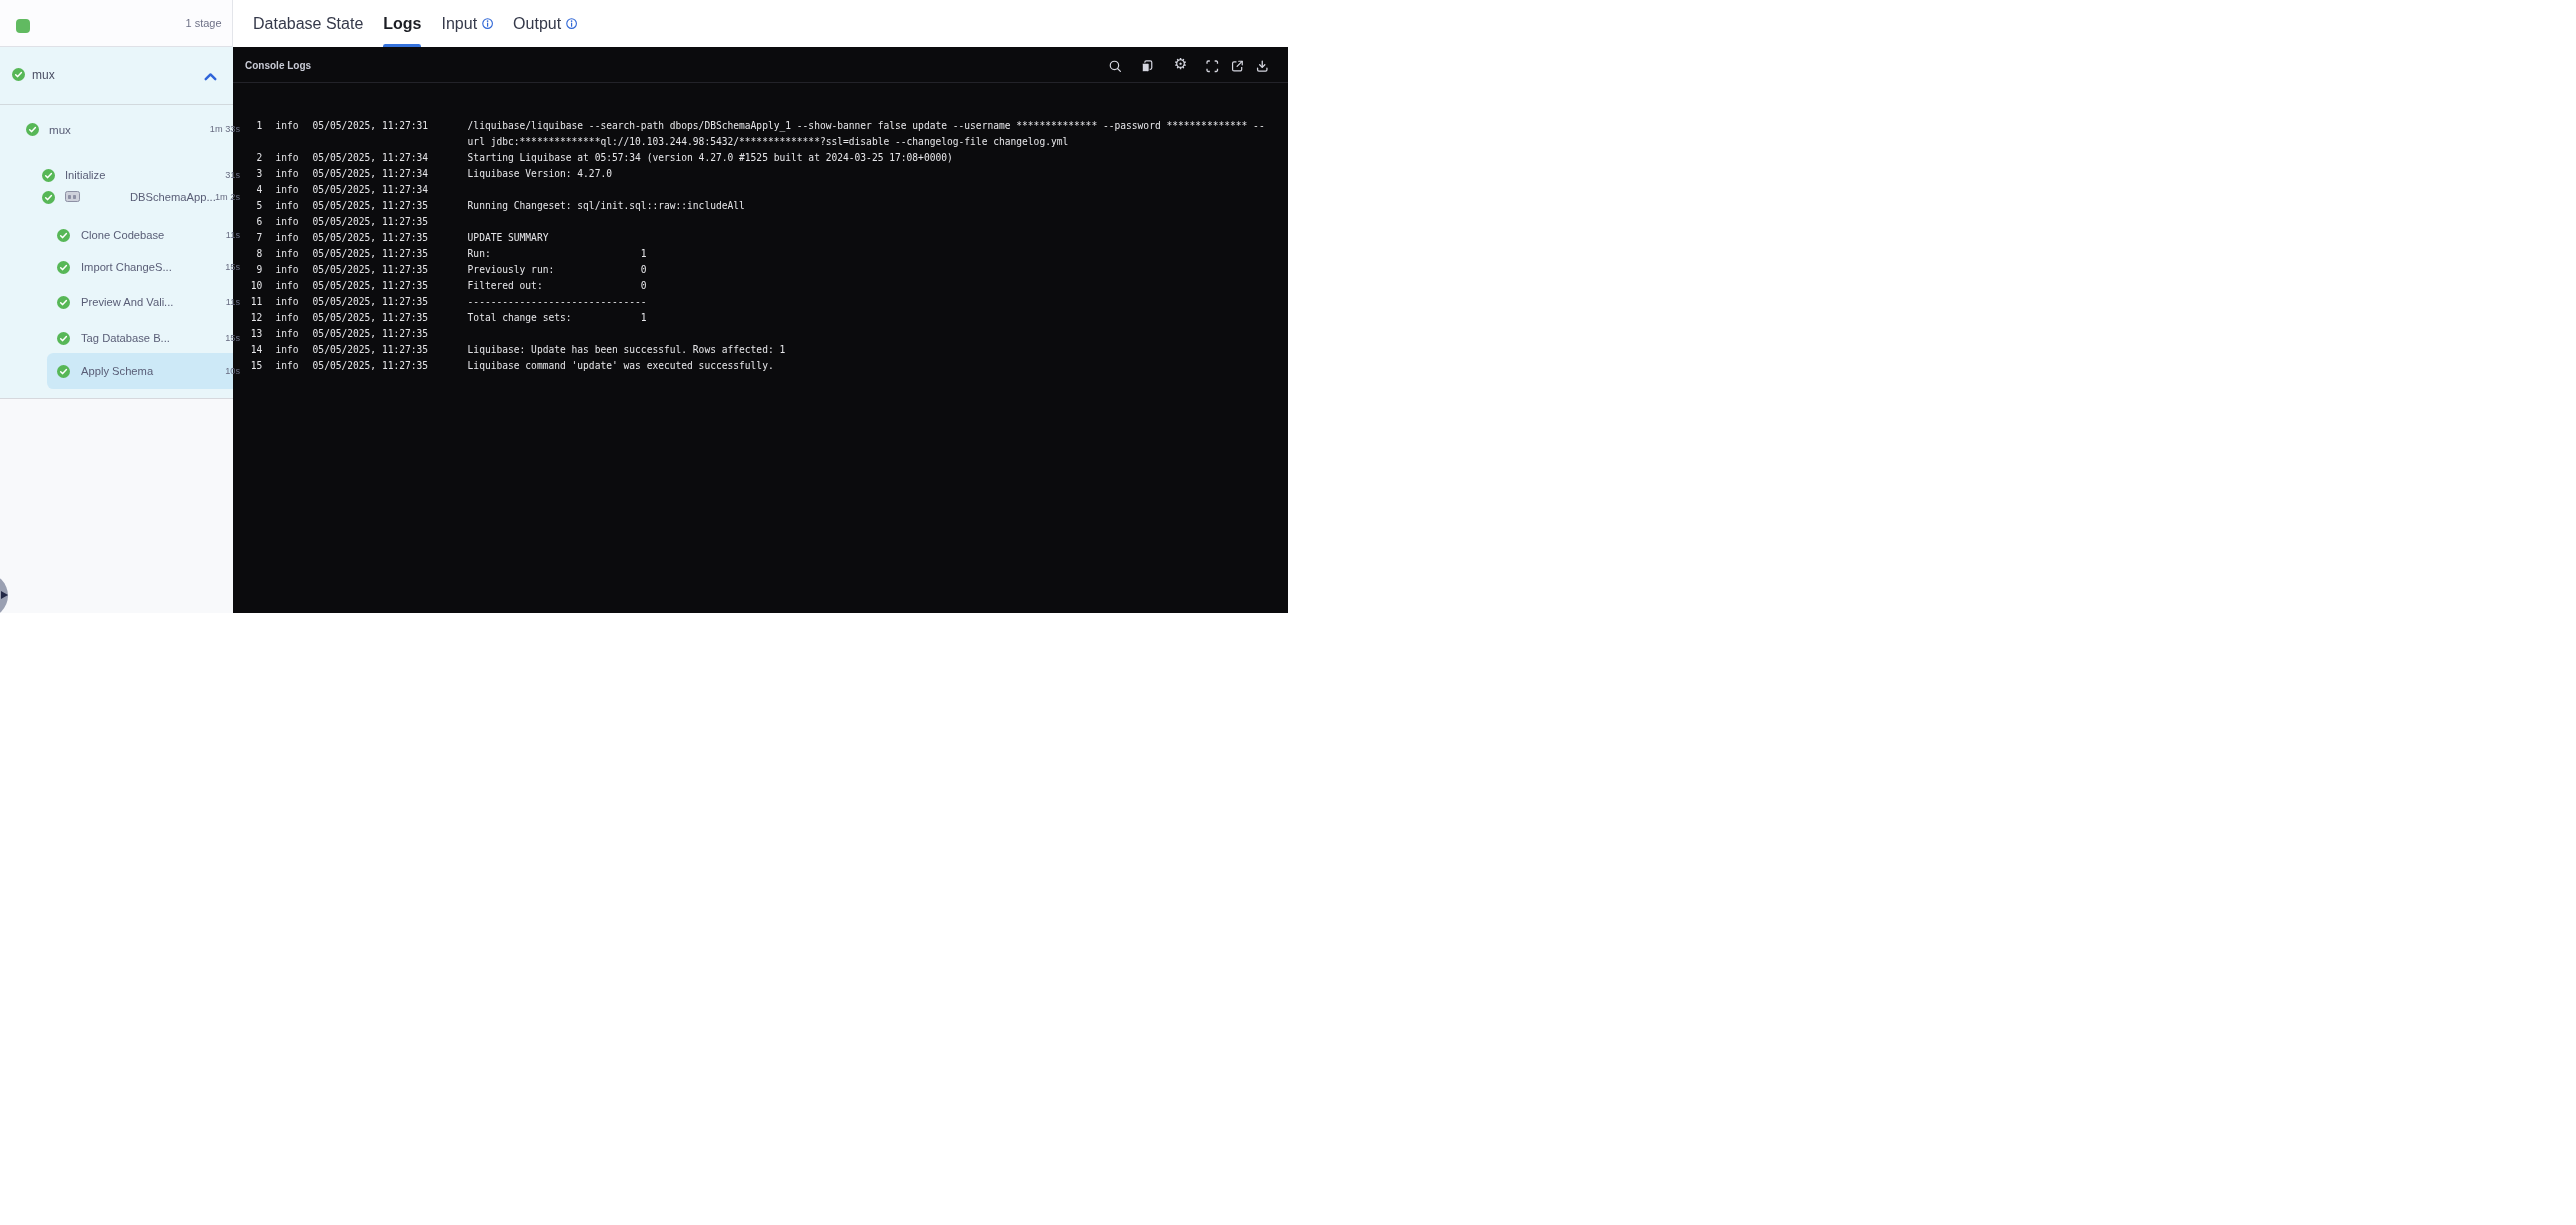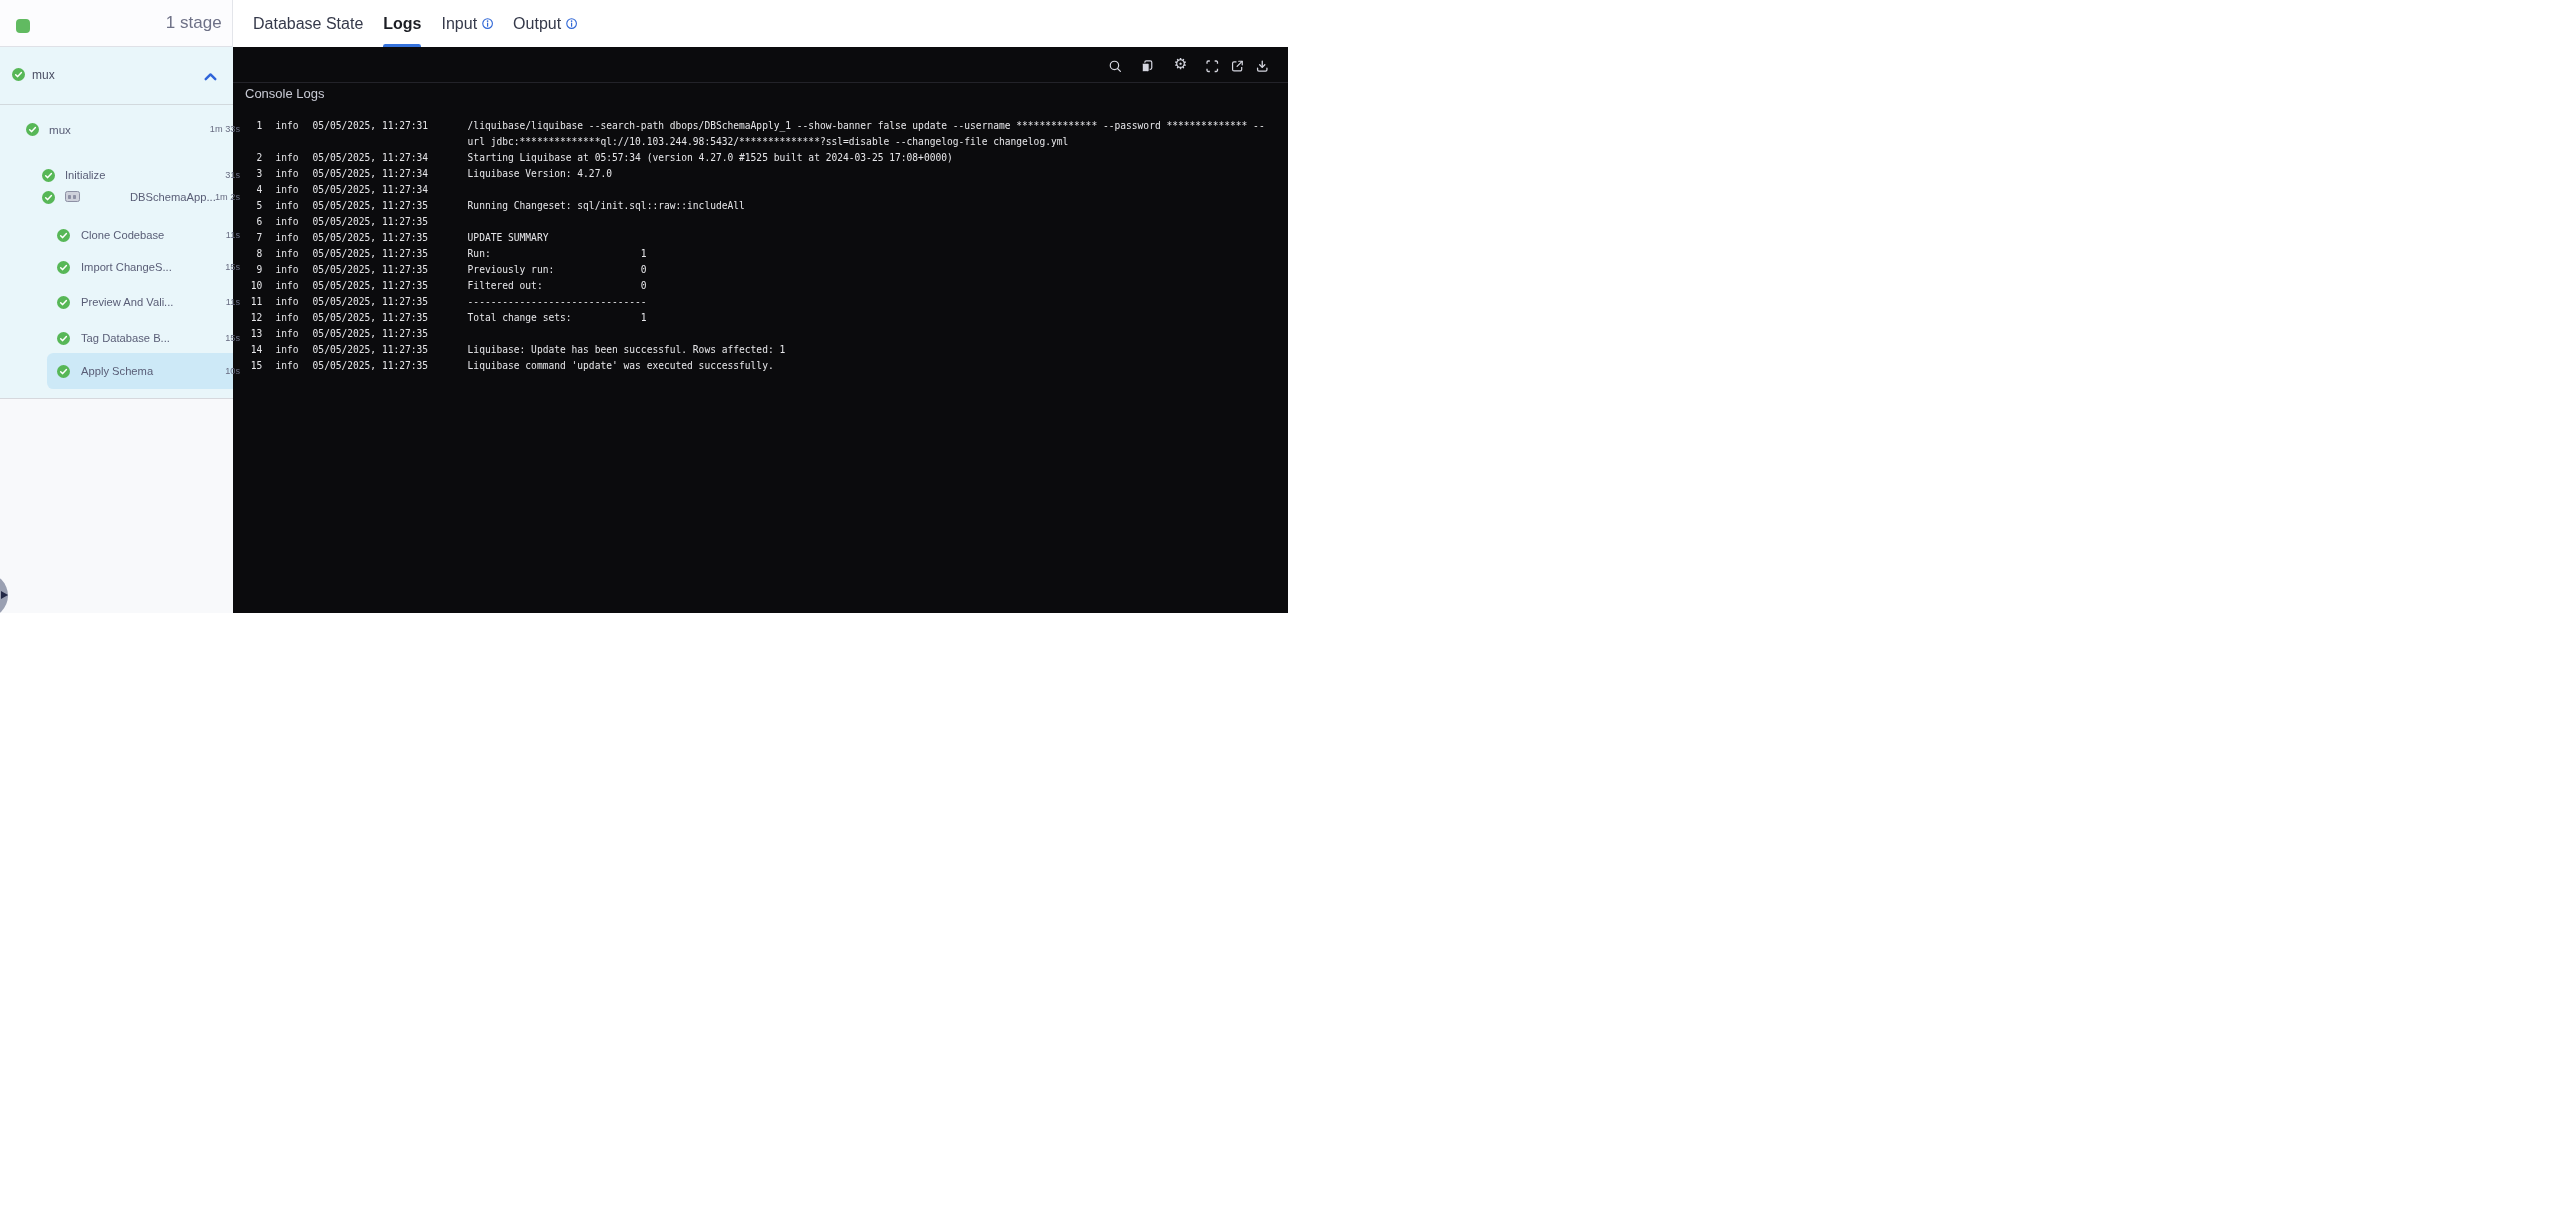--- a/index.html
+++ b/index.html
@@ -4,21 +4,21 @@
 <style>
   html,body{margin:0;padding:0;background:#fff;}
   .app{position:relative;width:1288px;height:613px;overflow:hidden;
        font-family:"Liberation Sans",sans-serif;-webkit-font-smoothing:antialiased;}
 
   
   .sidebar{position:absolute;left:0;top:0;width:233px;height:613px;}
   .topbar{position:absolute;left:0;top:0;width:233px;height:47px;background:#fcfcfe;
           border-bottom:0.8px solid #dfe1e7;border-right:0.8px solid #e3e5ea;box-sizing:border-box;}
   .stage-square{position:absolute;left:16px;top:19px;width:13.7px;height:13.7px;border-radius:4px;background:#61ba61;}
-  .stage-count{position:absolute;right:10.4px;top:50%;transform:translateY(-50%);font-size:17px;color:#6e7187;}
+  .stage-count{position:absolute;right:10.4px;top:50%;transform:translateY(-50%);font-size:11px;color:#6e7187;}
 
   .stage-panel{position:absolute;left:0;top:47px;width:267px;height:352px;background:#e9f6fa;
                border-bottom:0.8px solid #d6d8dd;box-sizing:border-box;}
   .stage-header{position:absolute;left:0;top:0;right:0;height:57px;border-bottom:0.8px solid #d2d9dd;cursor:pointer;}
   .stage-header .check{left:12px;top:21px;}
   .stage-name{position:absolute;left:32px;top:21px;font-size:12px;font-weight:500;color:#4a4e63;}
   .chevron{position:absolute;left:204px;top:23px;width:13px;height:9.6px;}
 
   .check{position:absolute;width:13px;height:13px;display:inline-block;}
 
@@ -52,21 +52,21 @@
   .tab{display:flex;align-items:center;gap:4.8px;font-size:16px;font-weight:500;color:#35394a;position:relative;cursor:pointer;}
   .tab.active{font-weight:700;color:#1c1e24;}
   .tab.active::after{content:'';position:absolute;left:50%;transform:translateX(-50%);bottom:0;
                      width:38px;height:3.2px;background:#3673dc;border-radius:2.4px 2.4px 0 0;}
   .info-ic{display:inline-flex;width:11.2px;height:11.2px;}
 
   
   .console{position:absolute;left:233px;top:47px;right:0;bottom:0;background:#0b0b0d;}
   .console-header{position:absolute;left:0;top:0;right:0;height:35px;border-bottom:0.8px solid #232329;}
   .console-title{position:absolute;left:12px;top:50%;transform:translateY(-50%);
-                 font-size:13px;font-weight:400;color:#c9cbd5;margin-top:28px;}
+                 font-size:10px;font-weight:700;color:#c9cbd5;}
   .cicon{position:absolute;top:12px;width:14.5px;height:14.5px;display:inline-flex;align-items:center;
          justify-content:center;cursor:pointer;}
   .cicon.gear{font-family:"DejaVu Sans",sans-serif;font-size:15.3px;line-height:14.5px;color:#d5d6df;top:10.4px;}
 
   .logs{position:absolute;top:71px;left:0;right:0;}
   .log-row{display:flex;align-items:flex-start;padding-left:10.4px;
            font-family:"DejaVu Sans Mono",monospace;font-size:9.6px;line-height:16px;color:#e7e7ea;}
   .ln{width:19px;text-align:right;flex:none;}
   .lvl{width:26px;margin-left:13px;flex:none;}
   .ts{width:120px;margin-left:11.2px;flex:none;}

